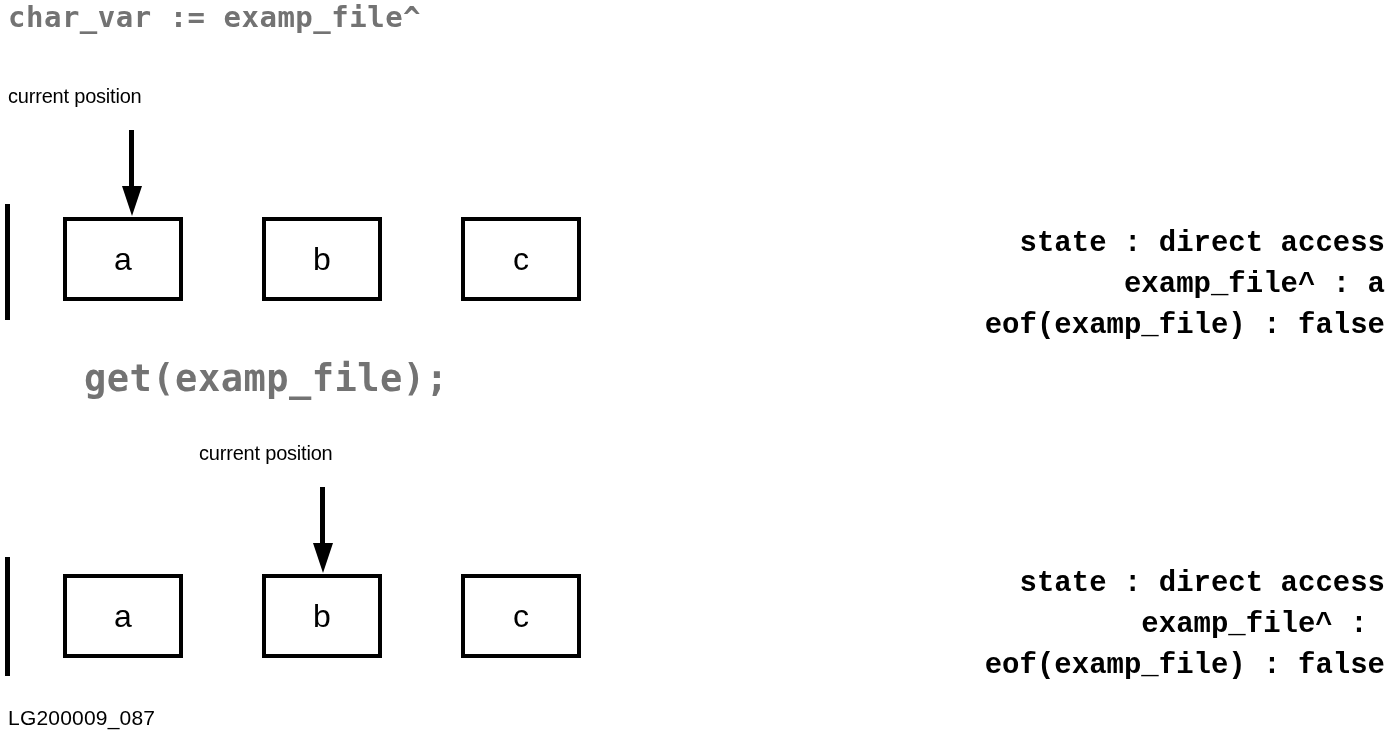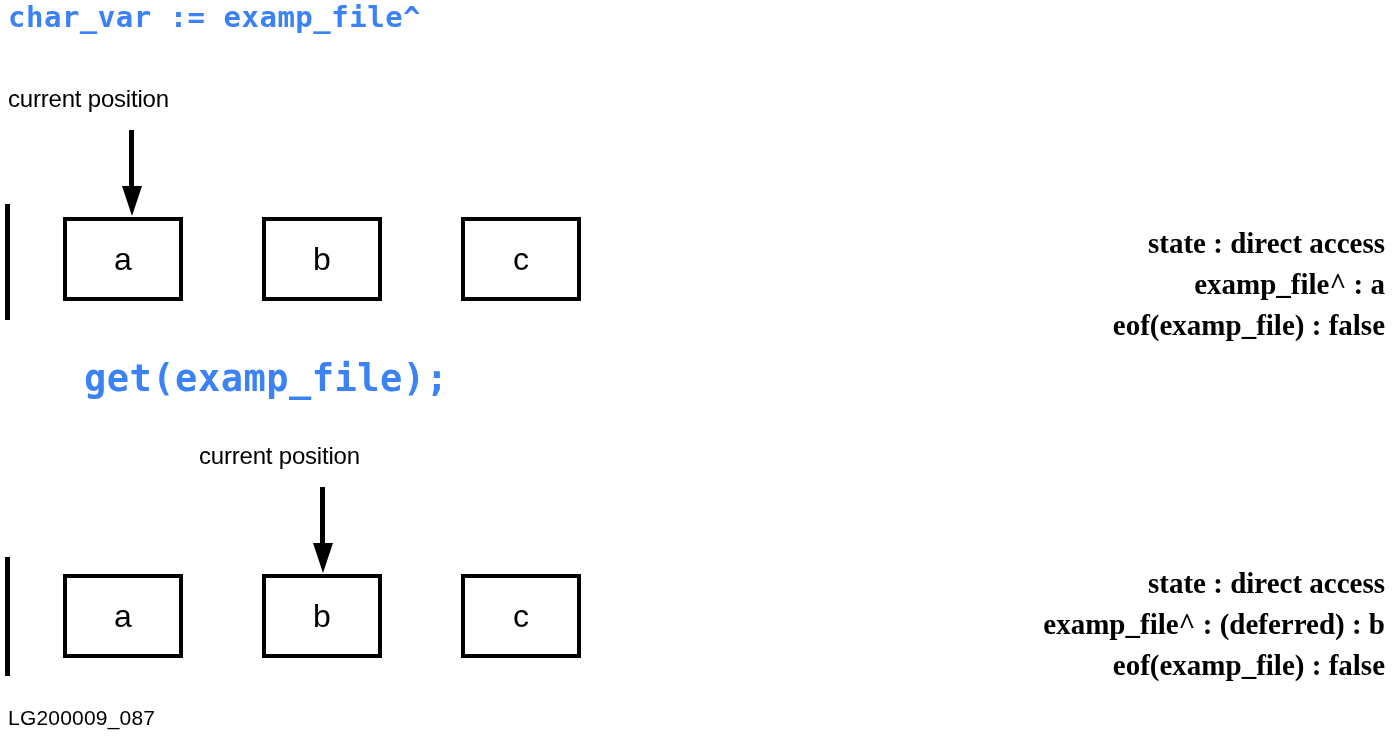--- a/index.html
+++ b/index.html
@@ -11,21 +11,21 @@
     width: 1399px;
     height: 741px;
     position: relative;
     overflow: hidden;
     font-family: "Liberation Sans", sans-serif;
     color: #000000;
   }
   .mono {
     font-family: "DejaVu Sans Mono", monospace;
     font-weight: bold;
-    color: #3b82f6;
+    color: #737373;
     white-space: pre;
   }
   .sans {
     font-family: "Liberation Sans", sans-serif;
     color: #000000;
     white-space: pre;
   }
 
   
   #code-assign {
@@ -41,21 +41,21 @@
     position: absolute;
     left: 84px;
     top: 357px;
     font-size: 37px;
     letter-spacing: 0.5px;
   }
 
   
   .pos-label {
     position: absolute;
-    font-size: 24px;
+    font-size: 20px;
     letter-spacing: -0.2px;
   }
   #pos-label-1 { left: 8px;   top: 85px; }
   #pos-label-2 { left: 199px; top: 442px; }
 
   
   .arrow { position: absolute; }
   #arrow-1 { left: 118px; top: 130px; }
   #arrow-2 { left: 309px; top: 487px; }
 
@@ -101,21 +101,21 @@
     position: absolute;
     right: 14px;
   }
   #status-block-1 { top: 223px; }
   #status-block-2 { top: 563px; }
 
   .status-row {
     display: flex;
     align-items: flex-start;
     justify-content: flex-end;
-    font-family: Liberation Serif, serif;
+    font-family: Liberation Mono, monospace;
     font-weight: bold;
     font-size: 29px;
     line-height: 41px;
     white-space: pre;
   }
   .status-key {
     text-align: right;
   }
   .status-sep {
     padding: 0 0px;
@@ -207,21 +207,20 @@
 
 <div class="status-block" id="status-block-2">
   <div class="status-row">
     <span class="status-key" style="min-width: 261.906px;">state</span>
     <span class="status-sep"> : </span>
     <span class="status-val">direct access</span>
   </div>
   <div class="status-row">
     <span class="status-key" style="min-width: 261.906px;">examp_file^</span>
     <span class="status-sep"> : </span>
-    <span class="status-val">(deferred) : b</span>
   </div>
   <div class="status-row">
     <span class="status-key" style="min-width: 261.906px;">eof(examp_file)</span>
     <span class="status-sep"> : </span>
     <span class="status-val">false</span>
   </div>
 </div>
 
 <div id="figure-id">LG200009_087</div>
 

